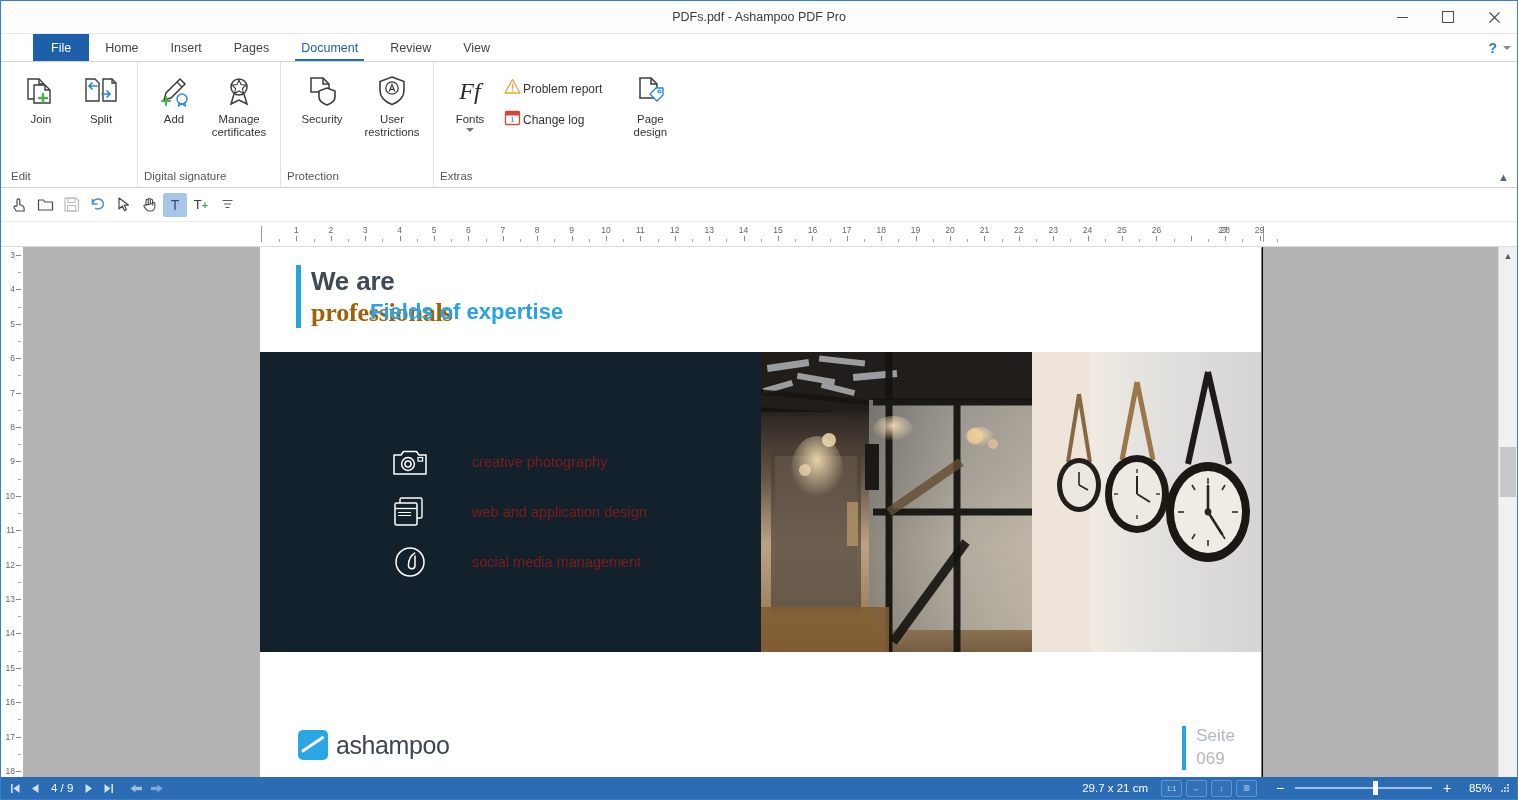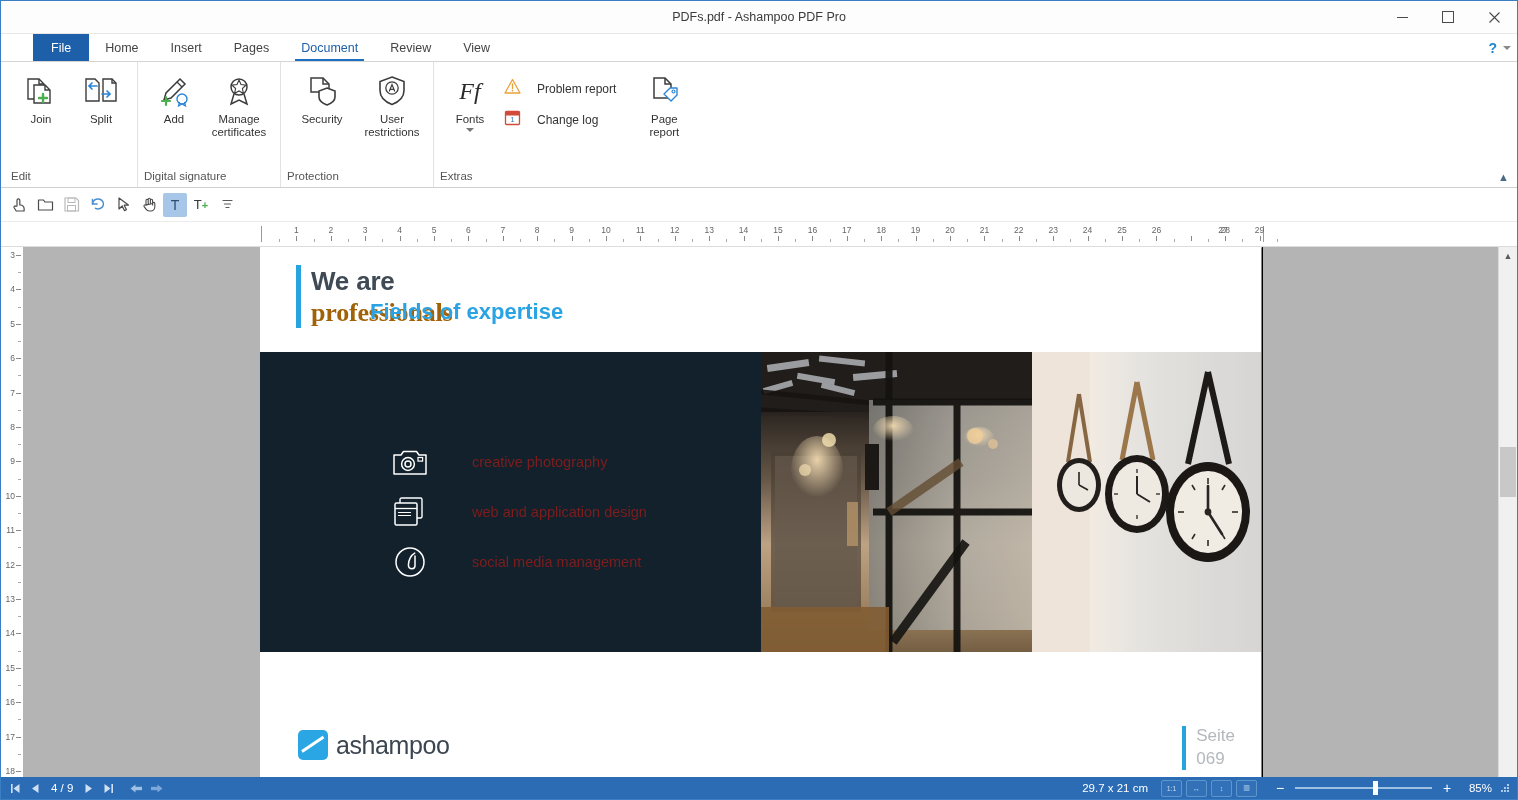--- a/index.html
+++ b/index.html
@@ -41,21 +41,21 @@
   .group{position:relative;display:flex;flex-direction:column;justify-content:space-between;
     padding:0 6px;border-right:1px solid #e2e2e2;}
   .group:last-child{border-right:none;}
   .group-items{display:flex;align-items:flex-start;padding-top:7px;height:96px;}
   .group-label{font-size:11.5px;color:#555;padding-bottom:5px;}
   .bigbtn{width:56px;display:flex;flex-direction:column;align-items:center;cursor:default;padding:2px 2px;}
   .bigbtn.wide{width:66px;}
   .bigbtn .ic{height:40px;display:flex;align-items:center;justify-content:center;}
   .bigbtn .lb{font-size:11.4px;color:#333;text-align:center;line-height:12.6px;margin-top:2px;}
   .smallcol{display:flex;flex-direction:column;justify-content:flex-start;padding-top:8px;gap:8px;}
-  .smallbtn{display:flex;align-items:center;gap:16px;cursor:default;padding:1px 4px;}
+  .smallbtn{display:flex;align-items:center;gap:2px;cursor:default;padding:1px 4px;}
   .smallbtn .lb{font-size:12px;color:#333;}
   .caret-sm{width:0;height:0;margin:2px auto 0 auto;border-left:4px solid transparent;
     border-right:4px solid transparent;border-top:4px solid #777;}
   .ribbon-collapse{position:absolute;right:8px;bottom:4px;color:#4a6a86;font-size:11px;cursor:default;}
 
   
   .qtoolbar{position:relative;height:33px;background:#ffffff;border-bottom:1px solid #ececec;
     display:flex;align-items:center;padding-left:6px;gap:2px;}
   .qbtn{width:24px;height:24px;display:flex;align-items:center;justify-content:center;
     border-radius:2px;cursor:default;}
@@ -289,21 +289,21 @@
           </div>
           <div class="bigbtn" style="margin-left:14px;">
             <span class="ic">
               <svg width="30" height="32" viewBox="0 0 30 32">
                 <path d="M5 3 h11 l6 6 v14 h-17 z" fill="#fff" stroke="#3c3c3c" stroke-width="1.5"></path>
                 <path d="M16 3 v6 h6" fill="none" stroke="#3c3c3c" stroke-width="1.5"></path>
                 <path d="M15 19 l6 -6 l7 0 l0 7 l-6 6 z" fill="#fff" stroke="#2b85d6" stroke-width="1.4" stroke-linejoin="round"></path>
                 <circle cx="24.5" cy="16.5" r="1.5" fill="none" stroke="#2b85d6" stroke-width="1.2"></circle>
               </svg>
             </span>
-            <span class="lb"><span>Page</span><br><span>report</span></span>
+            <span class="lb"><span>Page</span><br><span>design</span></span>
           </div>
         </div>
         <div class="group-label">Extras</div>
       </div>
 
     </div>
     <div class="ribbon-collapse">▲</div>
   </div>
 
   <div class="qtoolbar">

